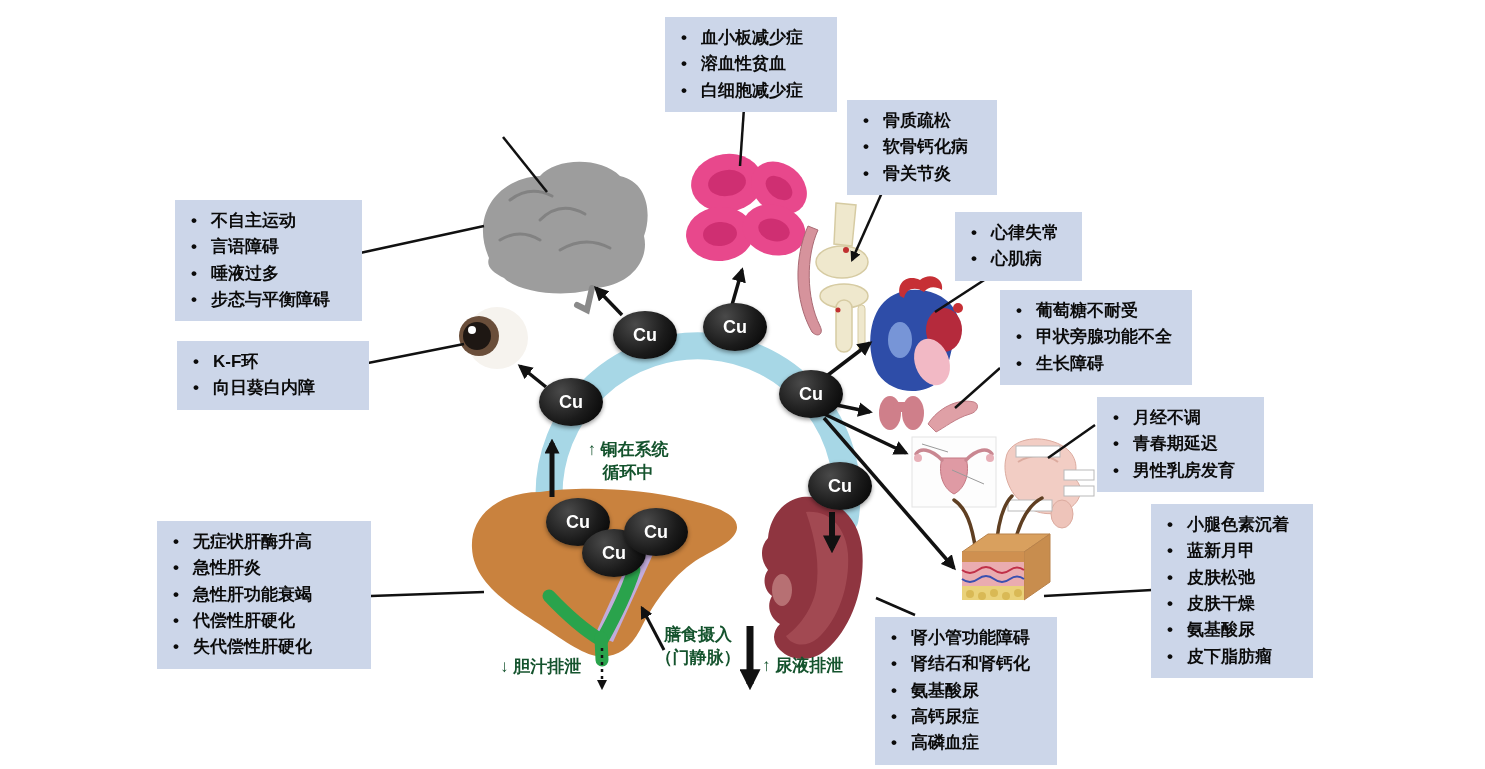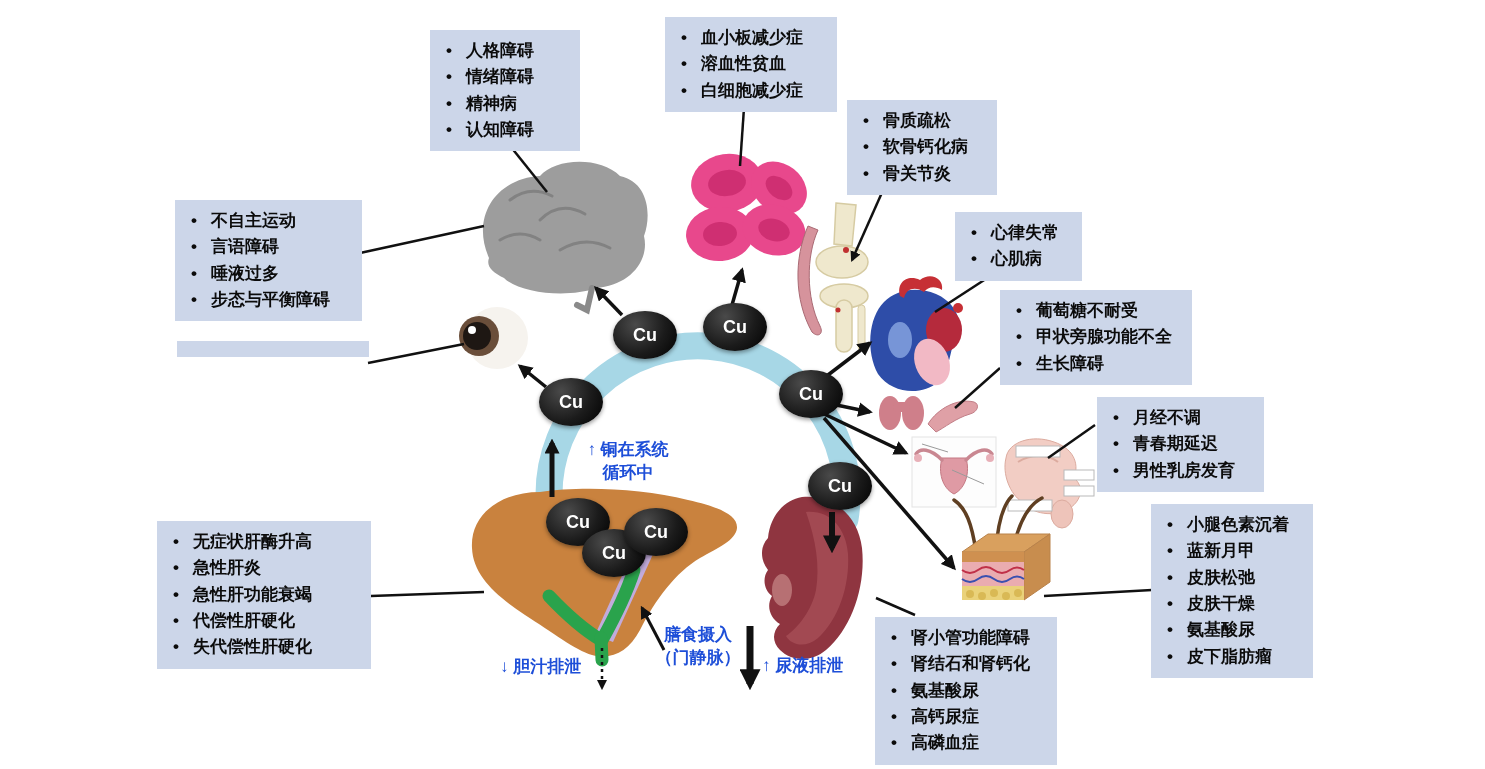--- a/index.html
+++ b/index.html
@@ -8,21 +8,21 @@
   .art{position:absolute;left:0;top:0;}
   .box{position:absolute;background:#ccd6e9;}
   .box ul{margin:0;padding:8px 12px 8px 6px;}
   .box li{list-style:none;position:relative;padding-left:30px;font-weight:700;
           font-size:17px;line-height:1.55;color:#0b0b0b;white-space:nowrap;}
   .box li::before{content:"•";position:absolute;left:10px;}
   .cu{position:absolute;width:64px;height:48px;border-radius:50%;
       background:radial-gradient(circle at 35% 28%,#4a4a4a 0%,#1b1b1b 55%,#000 100%);
       color:#fff;display:flex;align-items:center;justify-content:center;
       font-weight:700;font-size:18px;box-shadow:0 2px 4px rgba(0,0,0,.4);}
-  .note{position:absolute;font-weight:700;font-size:17px;color:#1d4ed8;white-space:nowrap;}
+  .note{position:absolute;font-weight:700;font-size:17px;color:#14532d;white-space:nowrap;}
   .note.center{text-align:center;white-space:normal;}
 </style>
 </head>
 <body>
 
 <div class="canvas">
 
   <svg class="art" width="1485" height="769" viewBox="0 0 1485 769">
     <defs>
       <marker id="ah" viewBox="0 0 10 10" refX="8" refY="5" markerWidth="4.2" markerHeight="4.2" orient="auto-start-reverse">
@@ -201,28 +201,20 @@
       <line x1="820" y1="412" x2="906" y2="453" stroke-width="3.5" marker-end="url(#ah)"></line>
       <line x1="824" y1="418" x2="954" y2="568" stroke-width="3.5" marker-end="url(#ah)"></line>
       <line x1="552" y1="497" x2="552" y2="443" stroke-width="5" marker-end="url(#ah2)"></line>
       <line x1="832" y1="512" x2="832" y2="548" stroke-width="6" marker-end="url(#ah2)"></line>
       <line x1="750" y1="626" x2="750" y2="684" stroke-width="7" marker-end="url(#ah2)"></line>
       <line x1="664" y1="650" x2="642" y2="608" stroke-width="3" marker-end="url(#ah)"></line>
       <line x1="602" y1="648" x2="602" y2="688" stroke-width="2.5" stroke-dasharray="3 4" marker-end="url(#ah)"></line>
     </g>
   </svg>
 
-  <div class="box" style="left:430px;top:30px;min-width:150px">
-    <ul>
-        <li>人格障碍</li>
-        <li>情绪障碍</li>
-        <li>精神病</li>
-        <li>认知障碍</li>
-      </ul>
-  </div>
   <div class="box" style="left:665px;top:17px;min-width:172px">
     <ul>
         <li>血小板减少症</li>
         <li>溶血性贫血</li>
         <li>白细胞减少症</li>
       </ul>
   </div>
   <div class="box" style="left:847px;top:100px;min-width:150px">
     <ul>
         <li>骨质疏松</li>
@@ -253,20 +245,22 @@
   <div class="box" style="left:175px;top:200px;min-width:187px">
     <ul>
         <li>不自主运动</li>
         <li>言语障碍</li>
         <li>唾液过多</li>
         <li>步态与平衡障碍</li>
       </ul>
   </div>
   <div class="box" style="left:177px;top:341px;min-width:192px">
     <ul>
+        <li>K-F环</li>
+        <li>向日葵白内障</li>
       </ul>
   </div>
   <div class="box" style="left:157px;top:521px;min-width:214px">
     <ul>
         <li>无症状肝酶升高</li>
         <li>急性肝炎</li>
         <li>急性肝功能衰竭</li>
         <li>代偿性肝硬化</li>
         <li>失代偿性肝硬化</li>
       </ul>

